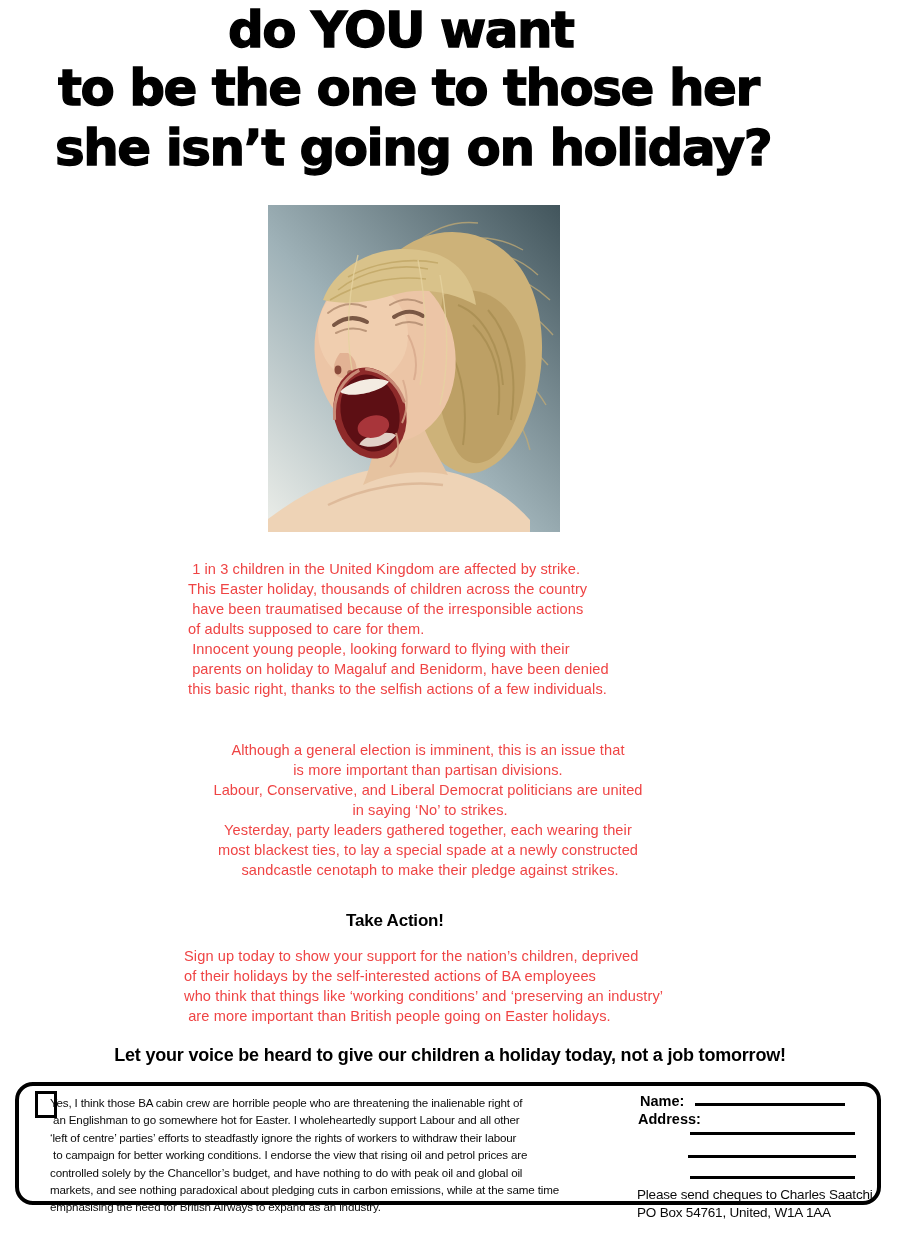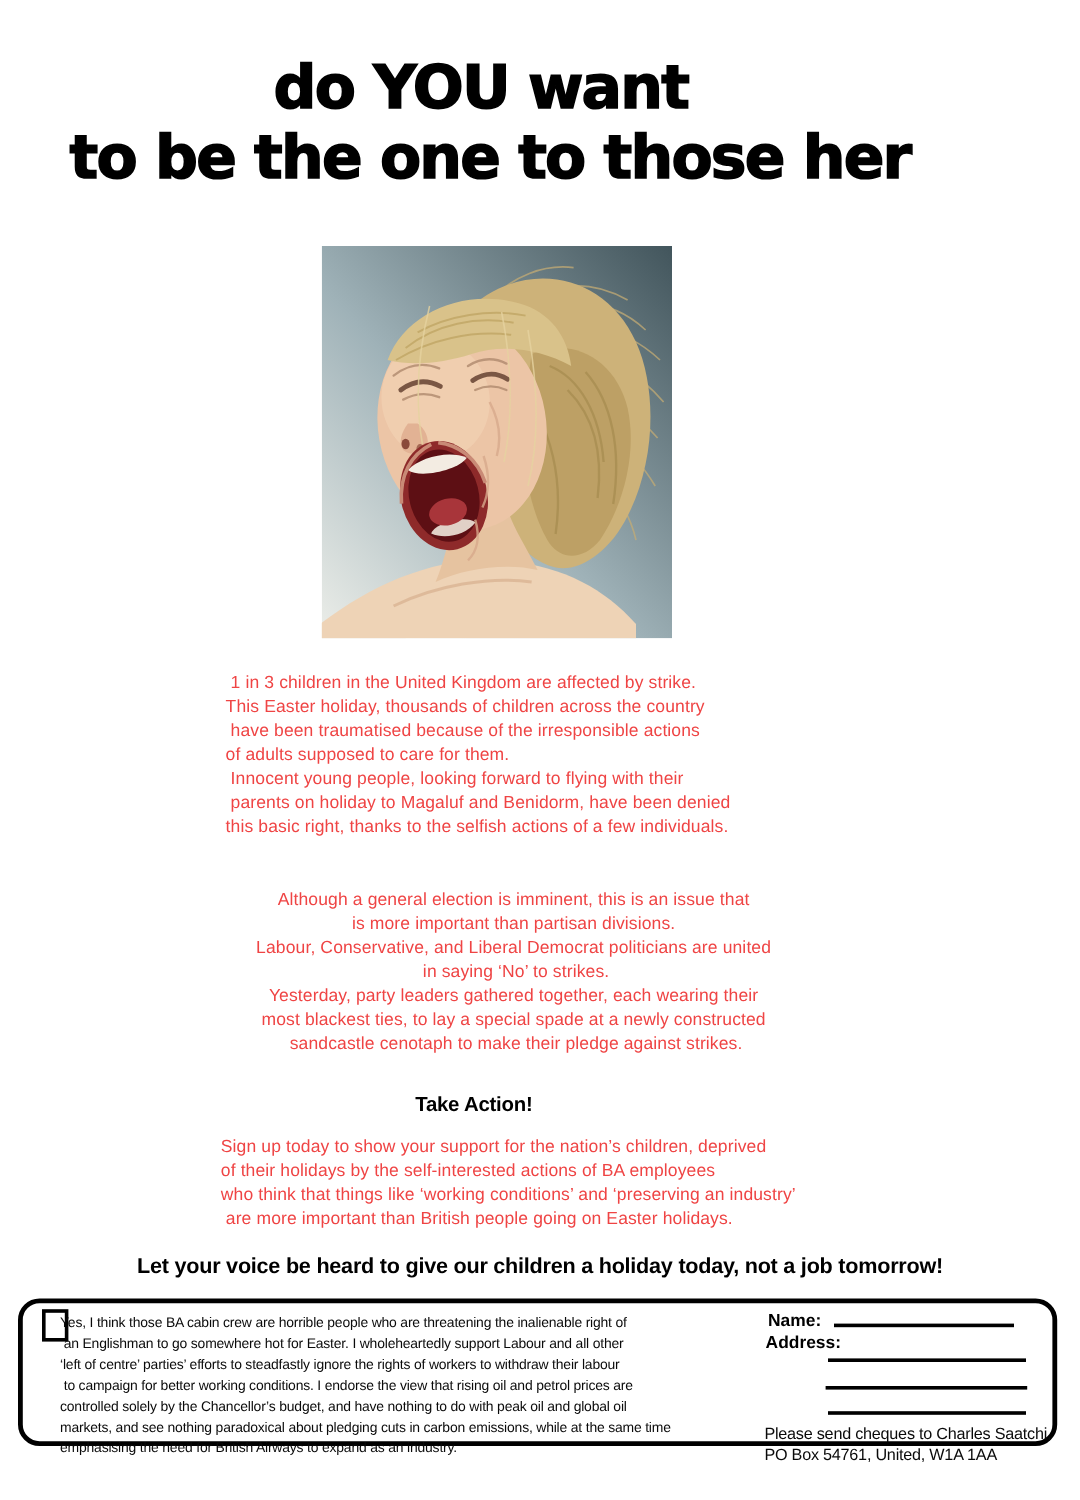--- a/index.html
+++ b/index.html
@@ -18,21 +18,20 @@
   
   .headline-line {
     position: absolute;
     font-family: "DejaVu Sans", sans-serif;
     font-weight: bold;
     font-size: 50px;
     line-height: 56px;
     color: #000000;
     letter-spacing: -1.5px;
     white-space: nowrap;
-    margin-top: 43px;
     -webkit-text-stroke: 1.3px #000000;
   }
   .hl1 { left: 228px; top: 2px; }
   .hl2 { left: 58px;  top: 60px; }
   .hl3 { left: 55px;  top: 120px; }
 
   
   .photo {
     position: absolute; left: 268px; top: 205px;
     width: 292px; height: 327px;
@@ -112,20 +111,21 @@
   .cq1 { top: 101px; }
   .cq2 { top: 119px; }
 </style>
 </head>
 <body>
 
 <div class="page">
 
   <div class="headline-line hl1">do YOU want</div>
   <div class="headline-line hl2">to be the one to those her</div>
+  <div class="headline-line hl3">she isn’t going on holiday?</div>
 
   <div class="photo">
     <svg width="292" height="327" viewBox="0 0 292 327" xmlns="http://www.w3.org/2000/svg">
       <defs>
         <linearGradient id="bgGrad" x1="0" y1="1" x2="1" y2="0">
           <stop offset="0" stop-color="#eceee9"></stop>
           <stop offset="0.45" stop-color="#9fb2b8"></stop>
           <stop offset="1" stop-color="#42555c"></stop>
         </linearGradient>
         <clipPath id="frame">

